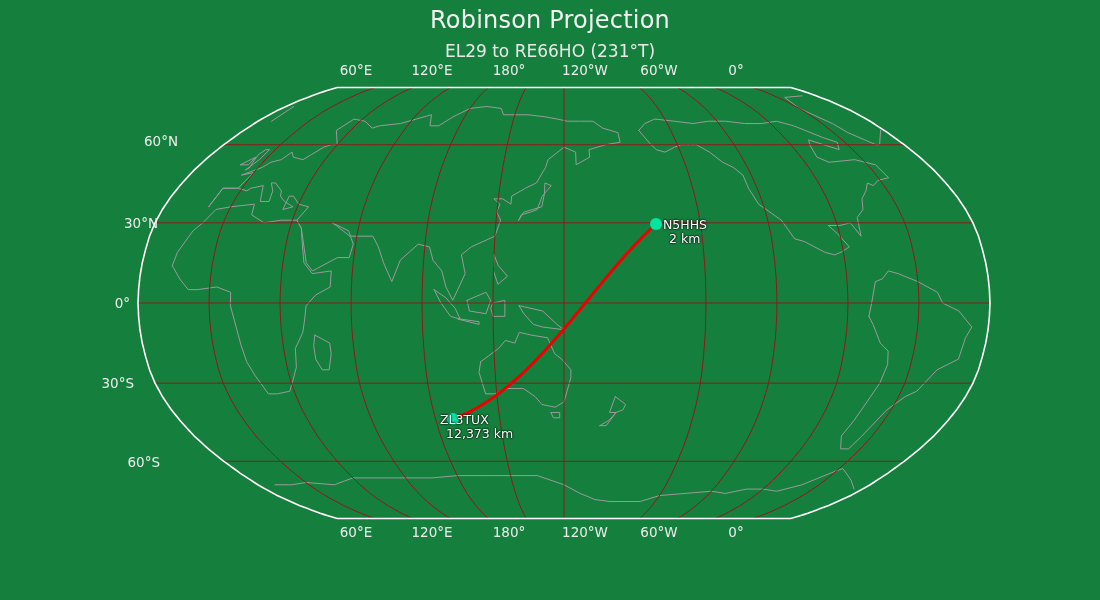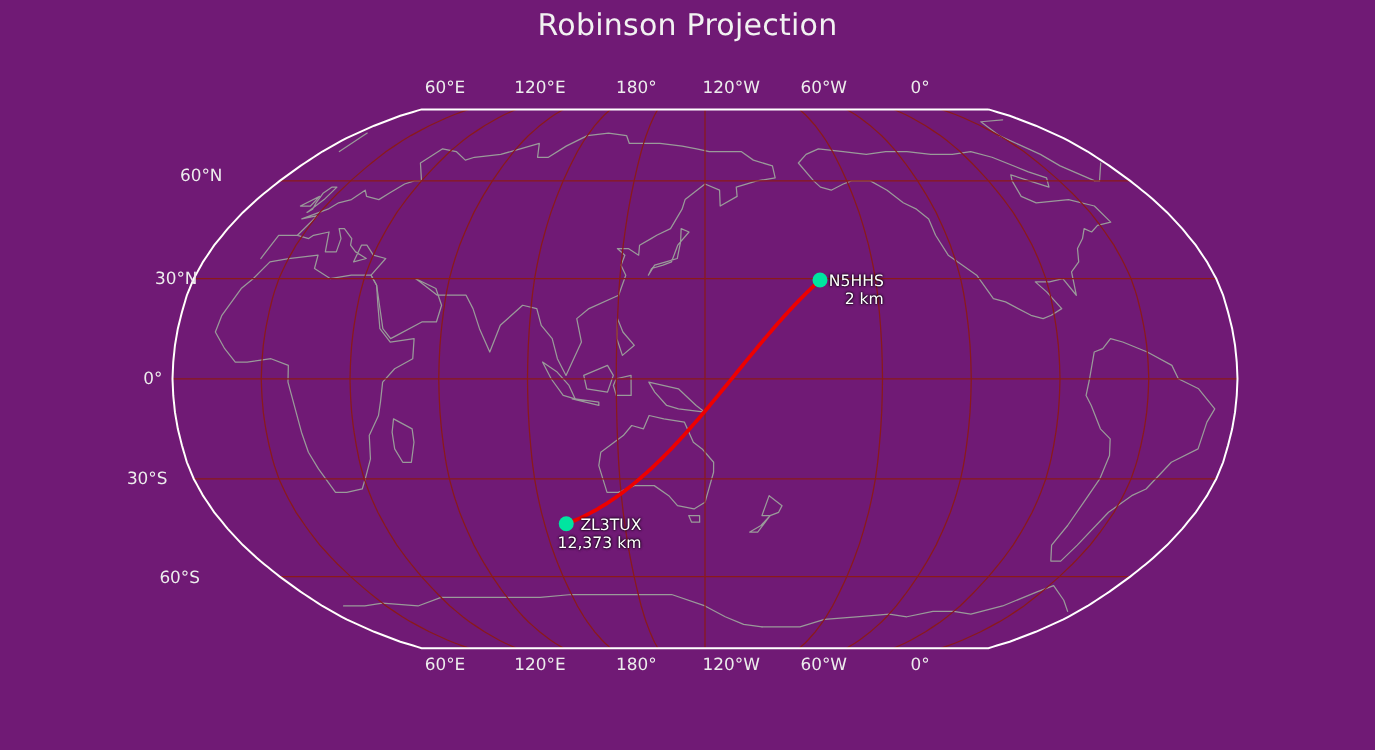--- a/index.html
+++ b/index.html
@@ -4,21 +4,21 @@
 <style>
   html, body {
     margin: 0;
     padding: 0;
     background: #000000;
   }
   #stage {
     position: relative;
     width: 1100px;
     height: 600px;
-    background: #701a75;
+    background: #15803d;
     overflow: hidden;
     font-family: "DejaVu Sans", sans-serif;
   }
   .title {
     position: absolute;
     left: 0;
     top: 6px;
     width: 1100px;
     text-align: center;
     color: #f2f2f2;
@@ -55,30 +55,30 @@
     left: 0;
     top: 0;
   }
   .pt-label {
     position: absolute;
     color: #ffffff;
     font-size: 12.5px;
     white-space: nowrap;
     line-height: 14px;
     text-shadow: 0 0 2px #000, 0 0 2px #000;
-    text-align: right;
   }
   .pt-label .dist { display: block; padding-left: 6px; }
 </style>
 </head>
 <body>
 
 <div id="stage">
 
   <div class="title">Robinson Projection</div>
+  <div class="subtitle">EL29 to RE66HO (231°T)</div>
 
   <svg id="mapsvg" width="1100" height="600">
     <g id="coastlines" fill="none" stroke="#9a9a9a" stroke-width="1" stroke-linejoin="round" stroke-linecap="round">
         <path d="M172.29 265.59L177.51 252.23L192.95 230.85L202.75 222.83L215.96 209.47L230.84 206.81L254.45 204.15L251.61 214.82L264.10 222.83L281.02 220.16L296.87 220.16L301.30 228.18L302.31 244.21L303.93 262.92L312.21 273.61L331.28 270.93L330.18 286.97L315.71 294.98L306.11 305.67L304.36 321.71L302.79 332.39L295.40 348.43L296.37 367.13L292.90 380.49L289.81 391.18L277.38 393.85L268.42 393.85L254.79 375.15L246.73 361.79L241.18 345.76L230.39 305.67L230.67 292.31L216.81 286.97L197.68 289.64L188.23 289.64L179.76 278.95L172.29 265.59"></path>
         <path d="M314.83 335.07L329.70 343.08L331.18 353.77L329.12 369.81L322.21 369.81L315.74 359.12L313.69 345.76L314.83 335.07"></path>
         <path d="M208.63 206.81L222.94 188.23L237.95 188.23L253.89 172.51L241.47 175.12L262.31 167.35L270.93 162.24L281.17 159.68L292.16 152.15L293.27 157.13L303.08 159.68L311.30 154.64L323.69 147.18L331.53 144.69L337.20 144.69L336.35 130.40L354.10 119.07L365.02 121.23L372.26 128.10L379.60 125.81L400.59 123.52L416.23 119.07L431.47 114.75L430.05 125.81L438.75 125.81L452.93 116.91L469.88 108.46L486.79 106.48L501.25 108.46L503.46 114.75L518.19 114.75L528.00 114.75L545.77 116.91L557.28 119.07L567.40 121.23L579.31 121.23L592.91 121.23L602.70 128.10L617.94 132.69L620.15 142.29L605.58 144.69L589.02 149.67L589.69 157.13L576.14 164.80L575.65 152.15L564.00 147.18L548.07 159.68L545.65 167.35L536.43 182.94L525.39 188.23L520.86 190.87L511.65 196.16L510.93 204.15L502.65 198.82L493.88 198.82L499.88 204.15L496.82 212.15L500.61 220.16L494.92 236.19L471.19 246.88L461.40 254.90L465.16 273.61L452.80 300.33L445.91 286.97L441.77 270.93L433.00 260.24L429.43 246.88L418.10 244.21L400.25 260.24L391.81 281.62L383.59 262.92L378.39 246.88L372.87 236.19L349.84 236.19L336.18 225.51L332.26 222.83L348.70 230.85L353.26 244.21L349.12 257.57L337.45 257.57L317.45 268.26L312.48 270.93L306.27 262.92L301.30 228.18L296.87 220.16L308.58 206.81L298.67 204.15L293.54 196.16L289.18 196.16L282.89 209.47L293.03 206.81L284.46 201.48L280.45 196.16L281.42 190.87L275.54 182.94L271.30 182.94L272.79 190.87L269.05 201.48L260.25 201.48L263.24 185.59L250.82 188.23L246.91 190.87L237.95 188.23L222.94 188.23L208.63 206.81"></path>
         <path d="M518.72 220.16L523.69 212.15L532.77 209.47L541.79 206.81L544.48 193.51L544.91 182.94L551.20 185.59L542.19 196.16L537.23 209.47L530.41 212.15L521.30 214.82L518.72 220.16"></path>
         <path d="M245.63 169.91L259.26 159.68L269.55 149.67L265.71 149.67L258.41 154.64L252.87 162.24L250.08 167.35L245.63 169.91"></path>
         <path d="M240.34 164.80L255.72 157.13L248.43 164.80L240.34 164.80"></path>
         <path d="M434.02 289.64L445.73 297.66L455.19 308.34L460.08 319.03L450.56 316.36L440.93 303.00L434.02 289.64"></path>

